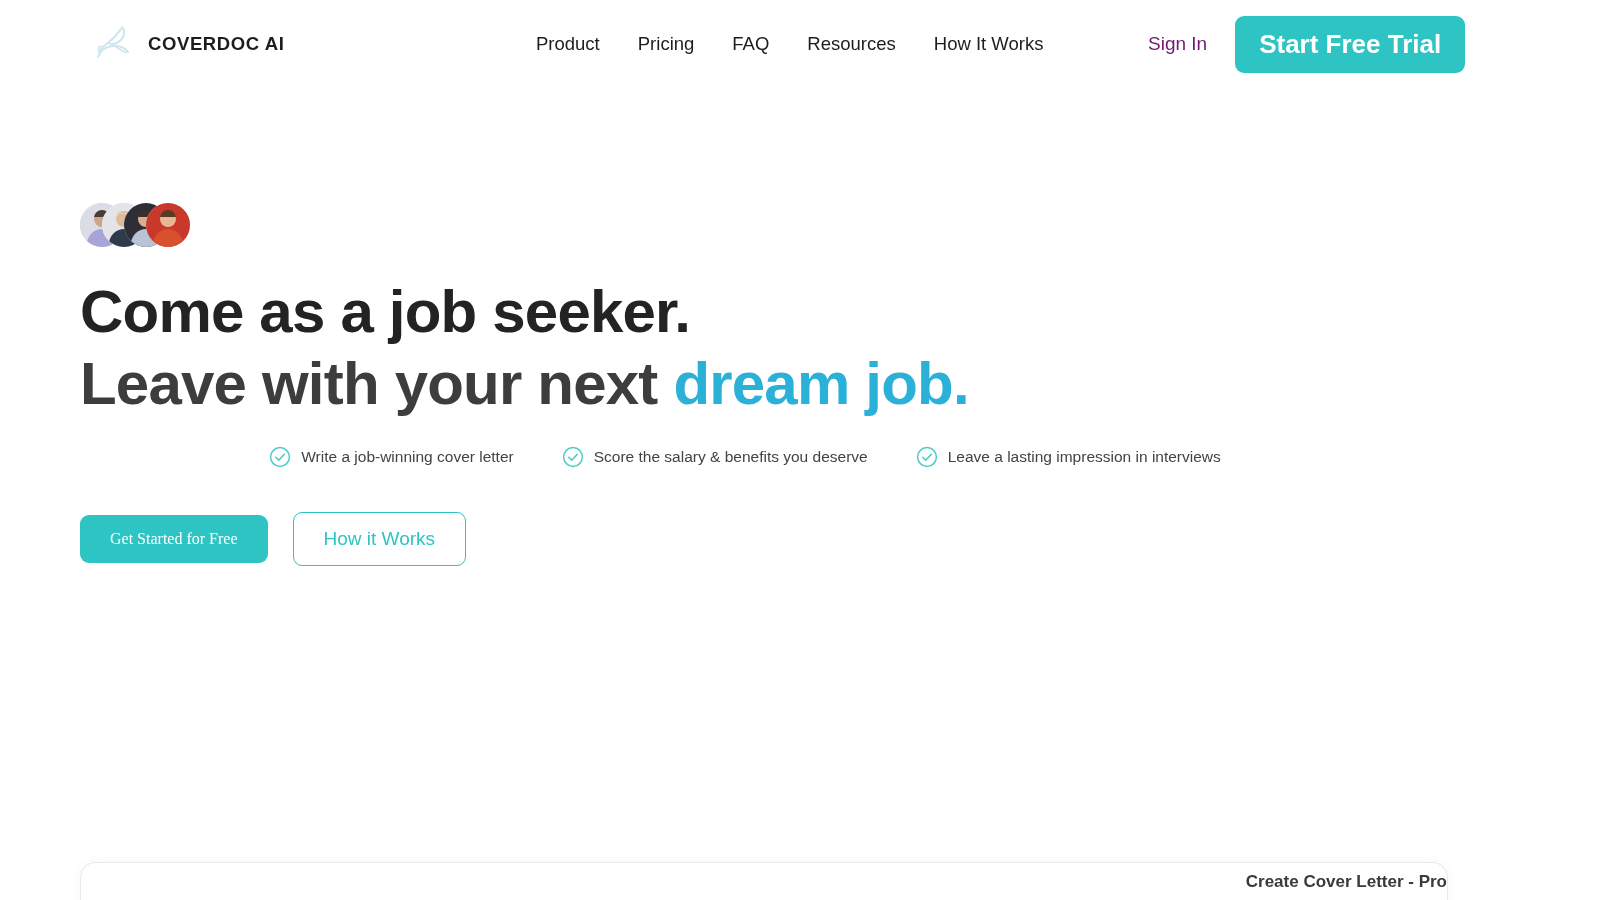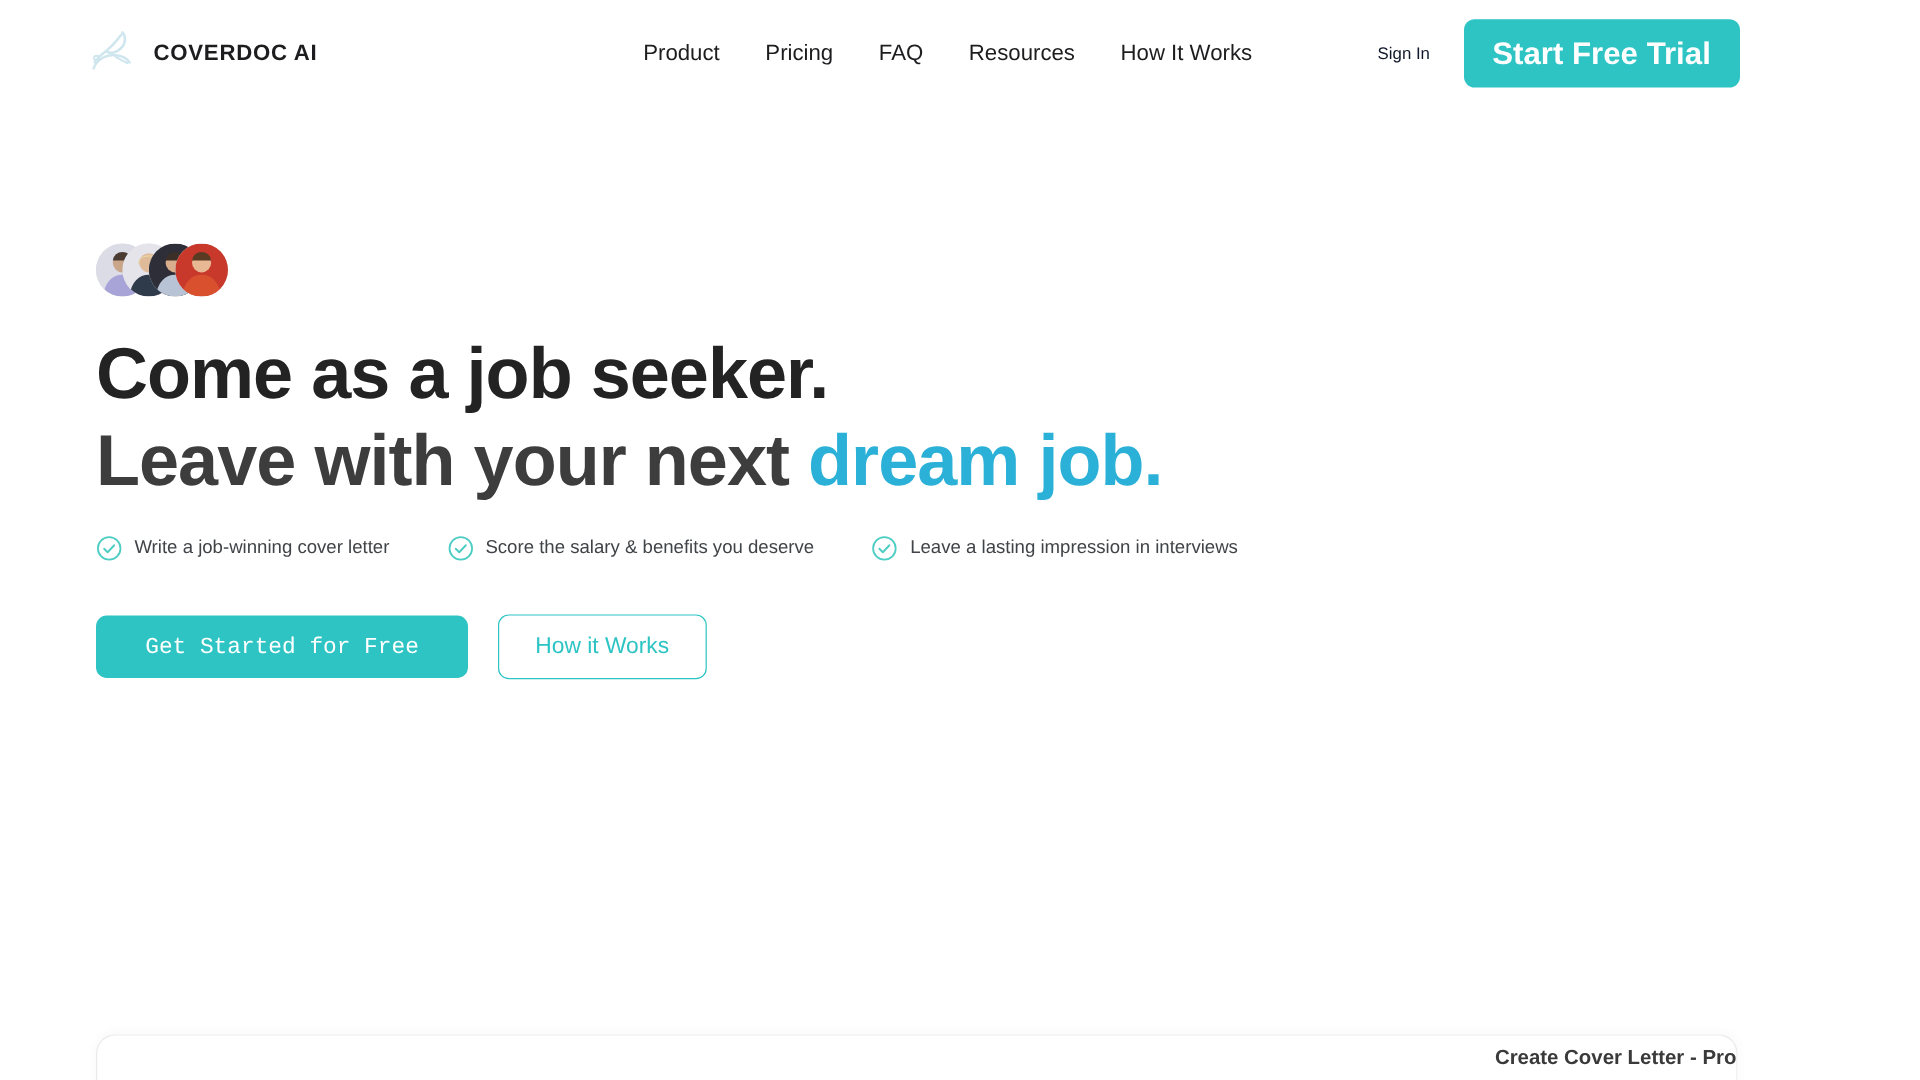--- a/index.html
+++ b/index.html
@@ -24,21 +24,21 @@
     position: absolute;
     top: 0; left: 0;
     width: 1600px;
     height: 88px;
     display: flex;
     align-items: center;
   }
 
   .brand {
     position: absolute;
-    left: 72px;
+    left: 92px;
     display: flex;
     align-items: center;
     gap: 14px;
   }
   .brand-logo {
     width: 42px; height: 46px;
     display: block;
   }
   .brand-name {
     font-size: 18.5px;
@@ -64,22 +64,22 @@
   }
 
   .header-actions {
     position: absolute;
     left: 1148px;
     display: flex;
     align-items: center;
     gap: 28px;
   }
   .signin-link {
-    font-size: 14px;
-    color: #0f172a;
+    font-size: 19px;
+    color: #701a75;
     white-space: nowrap;
     cursor: pointer;
     text-decoration: none;
   }
   .trial-btn {
     background: #2ec4c4;
     color: #ffffff;
     font-size: 26px;
     font-weight: bold;
     border: none;
@@ -151,20 +151,21 @@
     line-height: 1.72;
     color: #5f6368;
     max-width: 1090px;
   }
 
   .feature-list {
     margin-top: 26px;
     display: flex;
     align-items: center;
     gap: 48px;
+    justify-content: center;
   }
   .feature-item {
     display: flex;
     align-items: center;
     gap: 10px;
   }
   .check-icon { width: 22px; height: 22px; display: block; flex: none; }
   .feature-text {
     font-size: 15.5px;
     color: #404448;
@@ -173,27 +174,27 @@
 
   .cta-row {
     margin-top: 44px;
     display: flex;
     align-items: center;
     gap: 25px;
   }
   .cta-primary {
     background: #2ec4c4;
     color: #ffffff;
-    font-size: 19px;
+    font-size: 16px;
     border: none;
     border-radius: 9px;
-    padding: 15px 41px;
-    cursor: pointer;
-    white-space: nowrap;
-    font-family: Liberation Mono, monospace;
+    padding: 15px 30px;
+    cursor: pointer;
+    white-space: nowrap;
+    font-family: Liberation Serif, serif;
   }
   .cta-secondary {
     background: #ffffff;
     color: #2ec4c4;
     font-size: 19px;
     border: 1.6px solid #2ec4c4;
     border-radius: 9px;
     padding: 15px 30px;
     cursor: pointer;
     white-space: nowrap;

